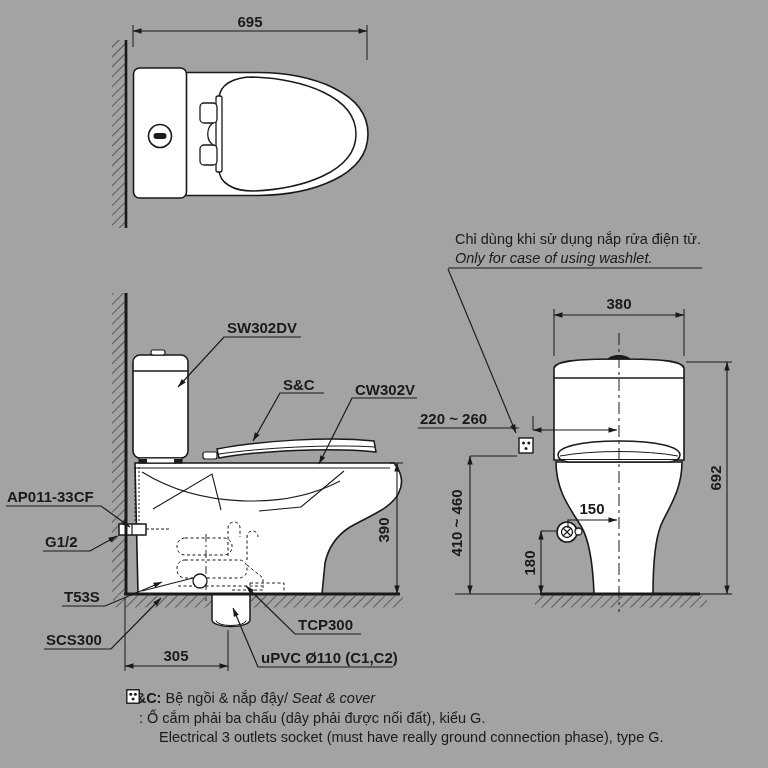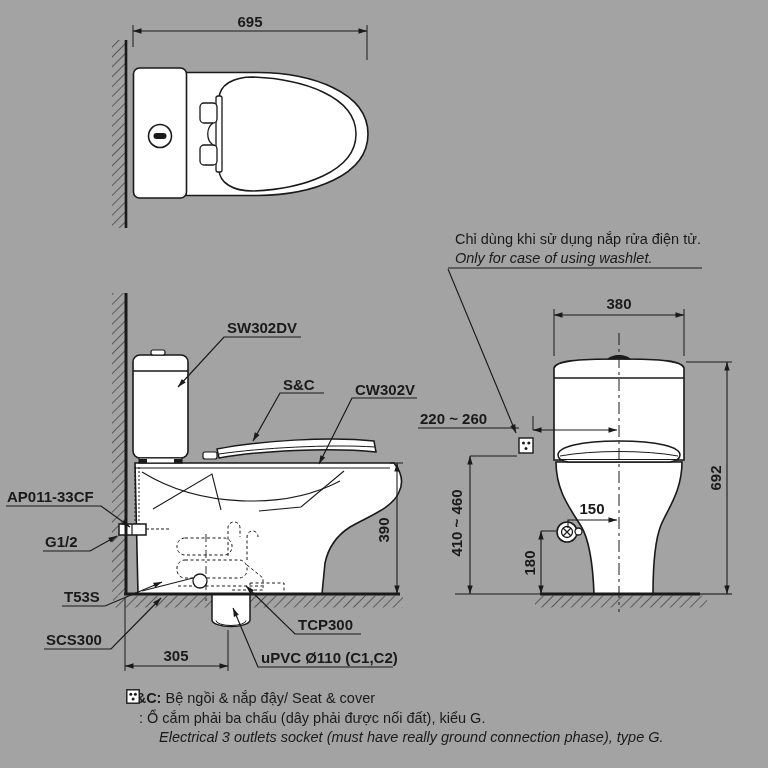--- a/index.html
+++ b/index.html
@@ -4,23 +4,23 @@
 <style>
   html,body{margin:0;padding:0;background:#ffffff;}
   #page{position:relative;width:768px;height:768px;background:#a3a3a3;overflow:hidden;
         font-family:"Liberation Sans",sans-serif;color:#1a1a1a;}
   svg{position:absolute;left:0;top:0;}
   svg text{font-family:"Liberation Sans",sans-serif;font-weight:bold;font-size:15px;fill:#1a1a1a;}
   svg text.note{font-weight:normal;font-size:14.5px;}
   svg text.it{font-style:italic;}
   .footnotes{position:absolute;left:126px;top:689px;font-size:14.5px;line-height:19.5px;color:#1a1a1a;width:620px;}
   .footnotes .b{font-weight:bold;}
-  .footnotes .i{}
+  .footnotes .i{font-style:italic;}
   .fn-line2{padding-left:13px;display:flex;align-items:center;gap:4px;}
-  .fn-line3{padding-left:33px;font-style:italic;}
+  .fn-line3{padding-left:33px;}
   .sock-ico{flex:0 0 auto;display:inline-block;}
 </style>
 </head>
 <body>
 
 <div id="page">
 <svg width="768" height="768" viewBox="0 0 768 768">
   <defs>
     <marker id="arr" markerWidth="11" markerHeight="8" refX="9" refY="3" orient="auto-start-reverse" markerUnits="userSpaceOnUse">
       <path d="M0.5,0.3 L9,3 L0.5,5.7 Z" fill="#1a1a1a"></path>

